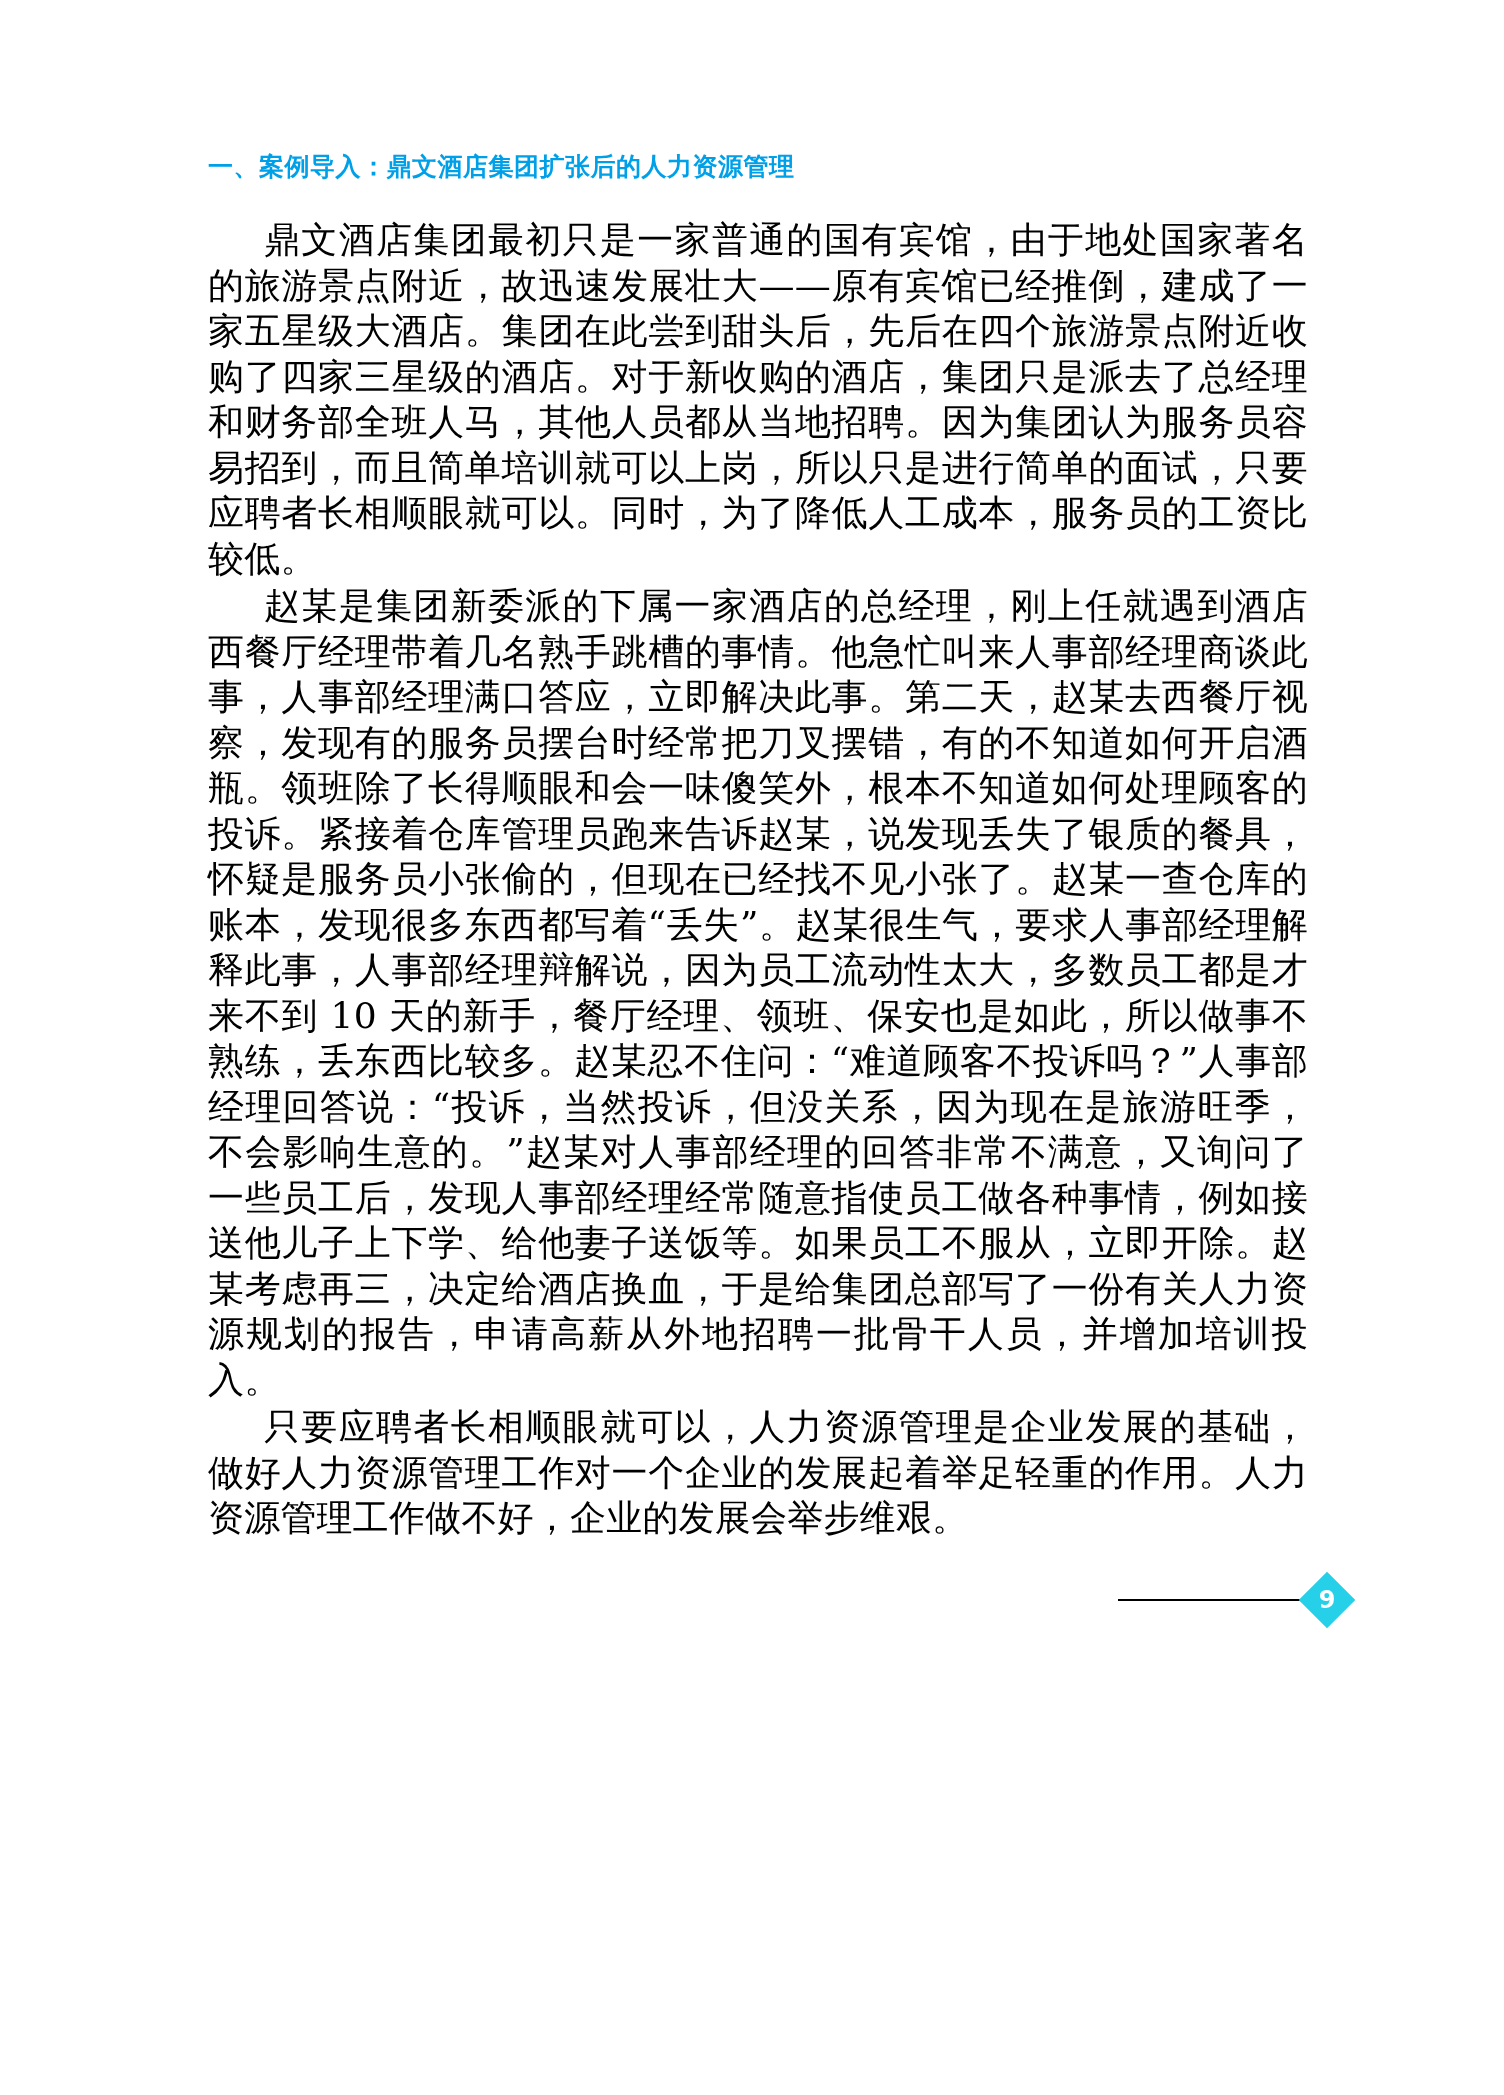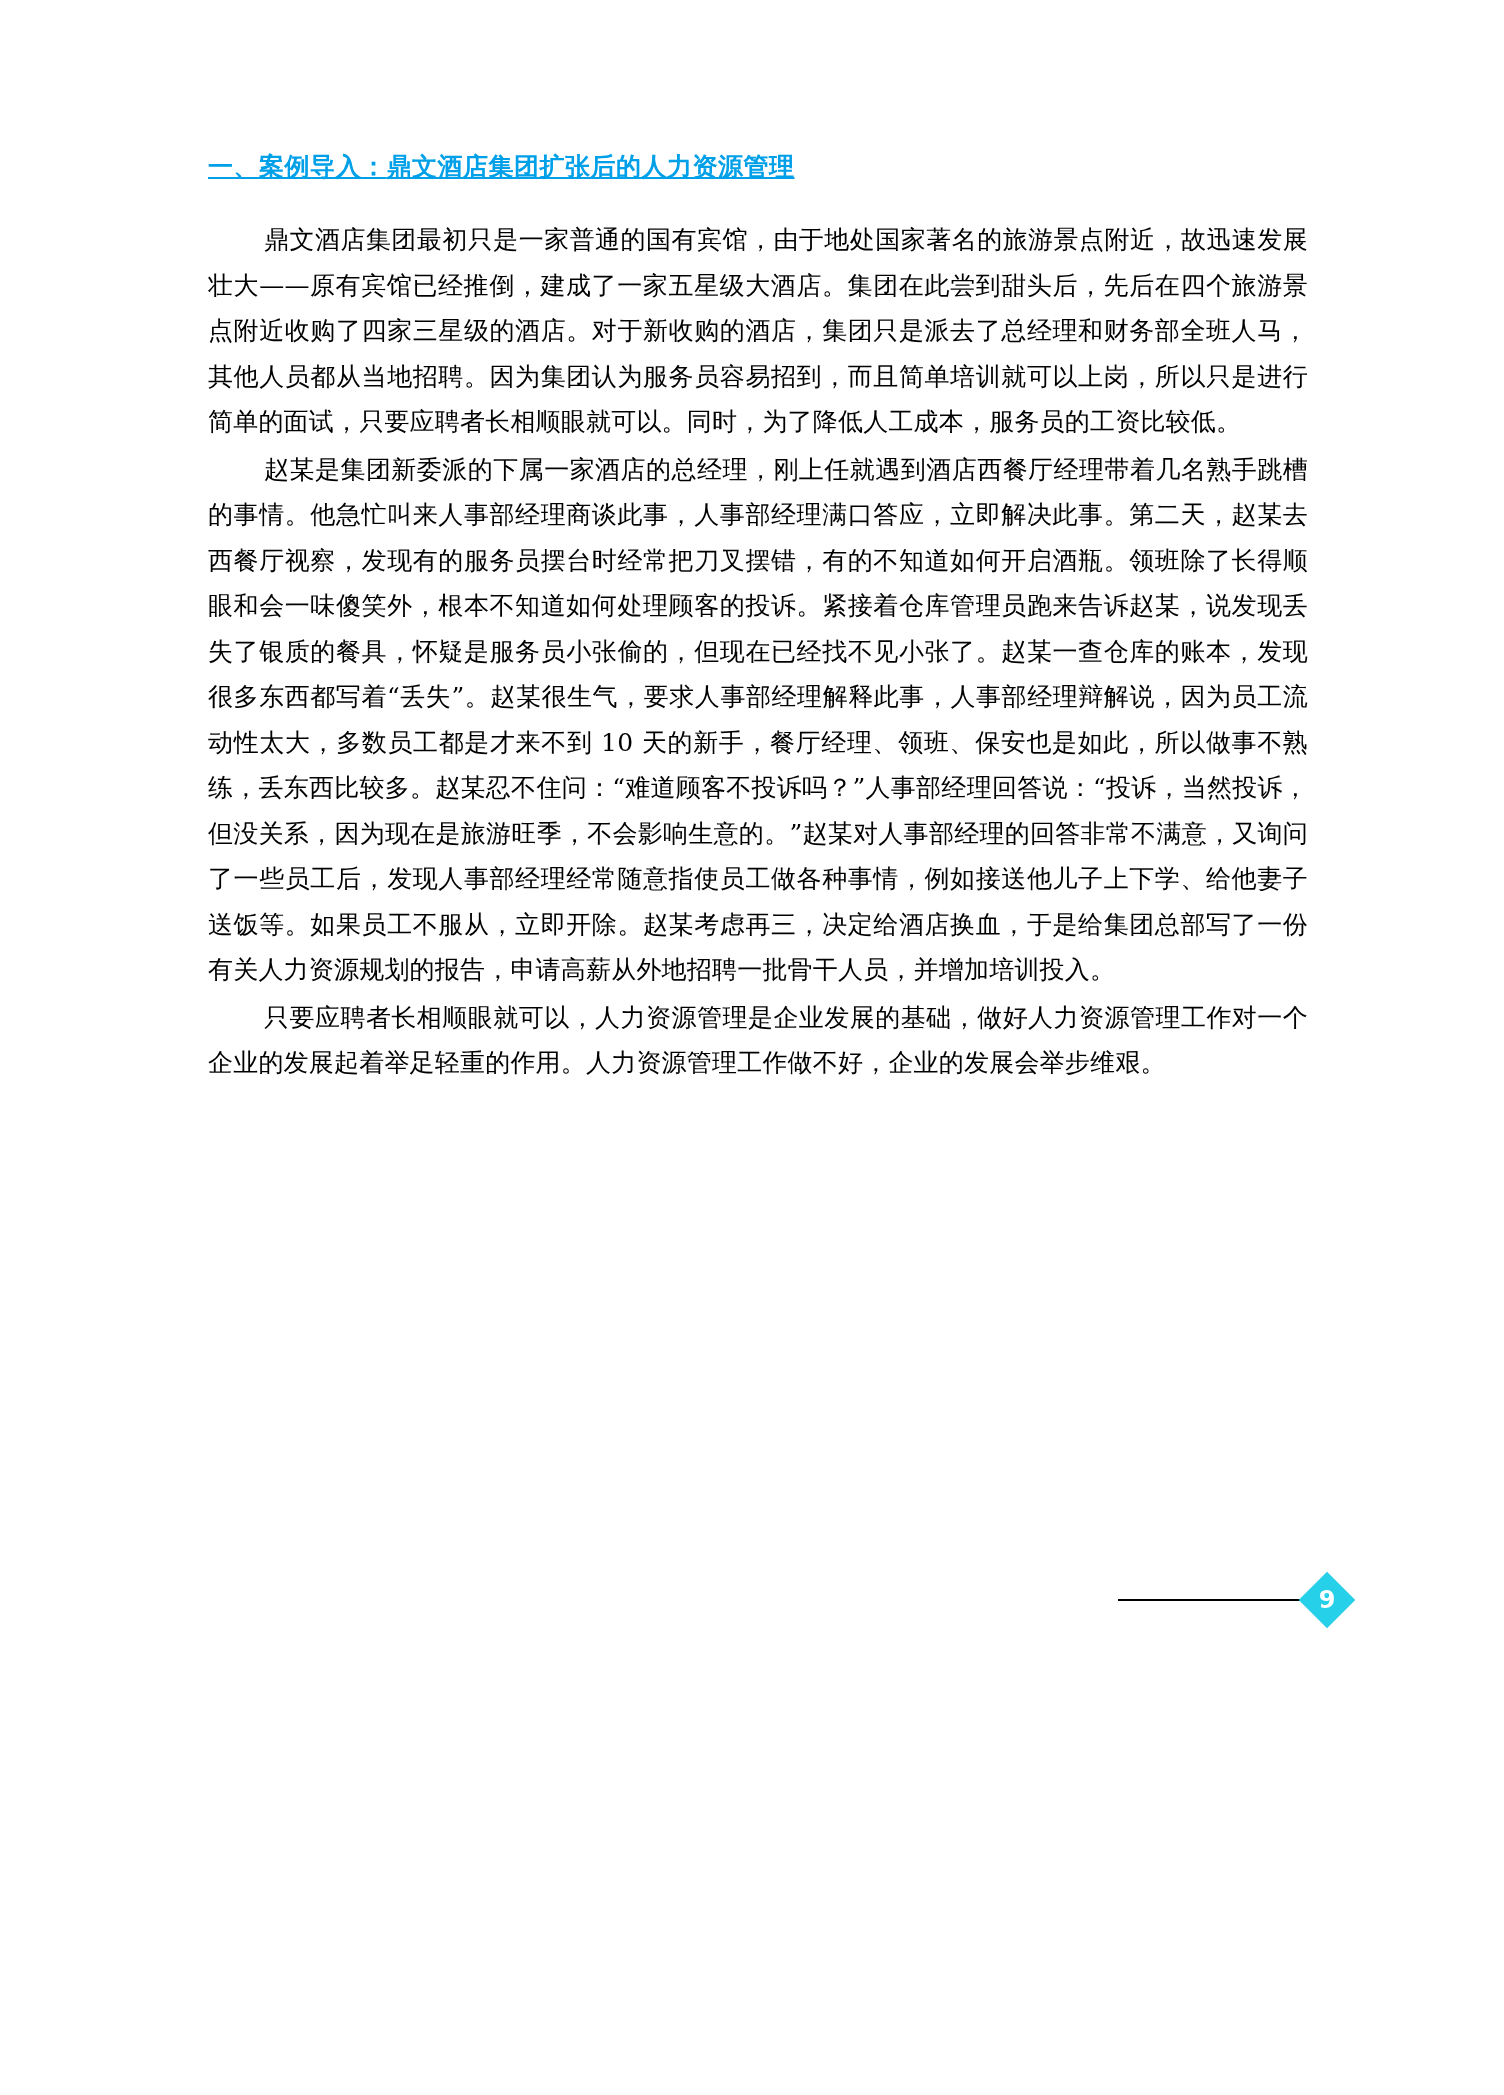--- a/index.html
+++ b/index.html
@@ -25,28 +25,27 @@
     width: 1100px;
   }
   .section-heading {
     font-family: "DejaVu Sans", "Liberation Sans", sans-serif;
     font-size: 25px;
     font-weight: bold;
     color: #00a0e9;
     letter-spacing: 0.5px;
     margin: 0 0 34px 0;
     white-space: nowrap;
-    text-decoration: underline;
   }
   .section-heading .sep {
     font-weight: bold;
   }
   p.body-par {
     font-family: "DejaVu Serif", "Liberation Serif", serif;
-    font-size: 25px;
+    font-size: 36px;
     line-height: 45.5px;
     color: #000000;
     margin: 0 0 2px 0;
     text-align: justify;
     text-justify: inter-ideograph;
     text-indent: 56px;
     letter-spacing: 0.2px;
   }
   .footer-rule {
     position: absolute;

